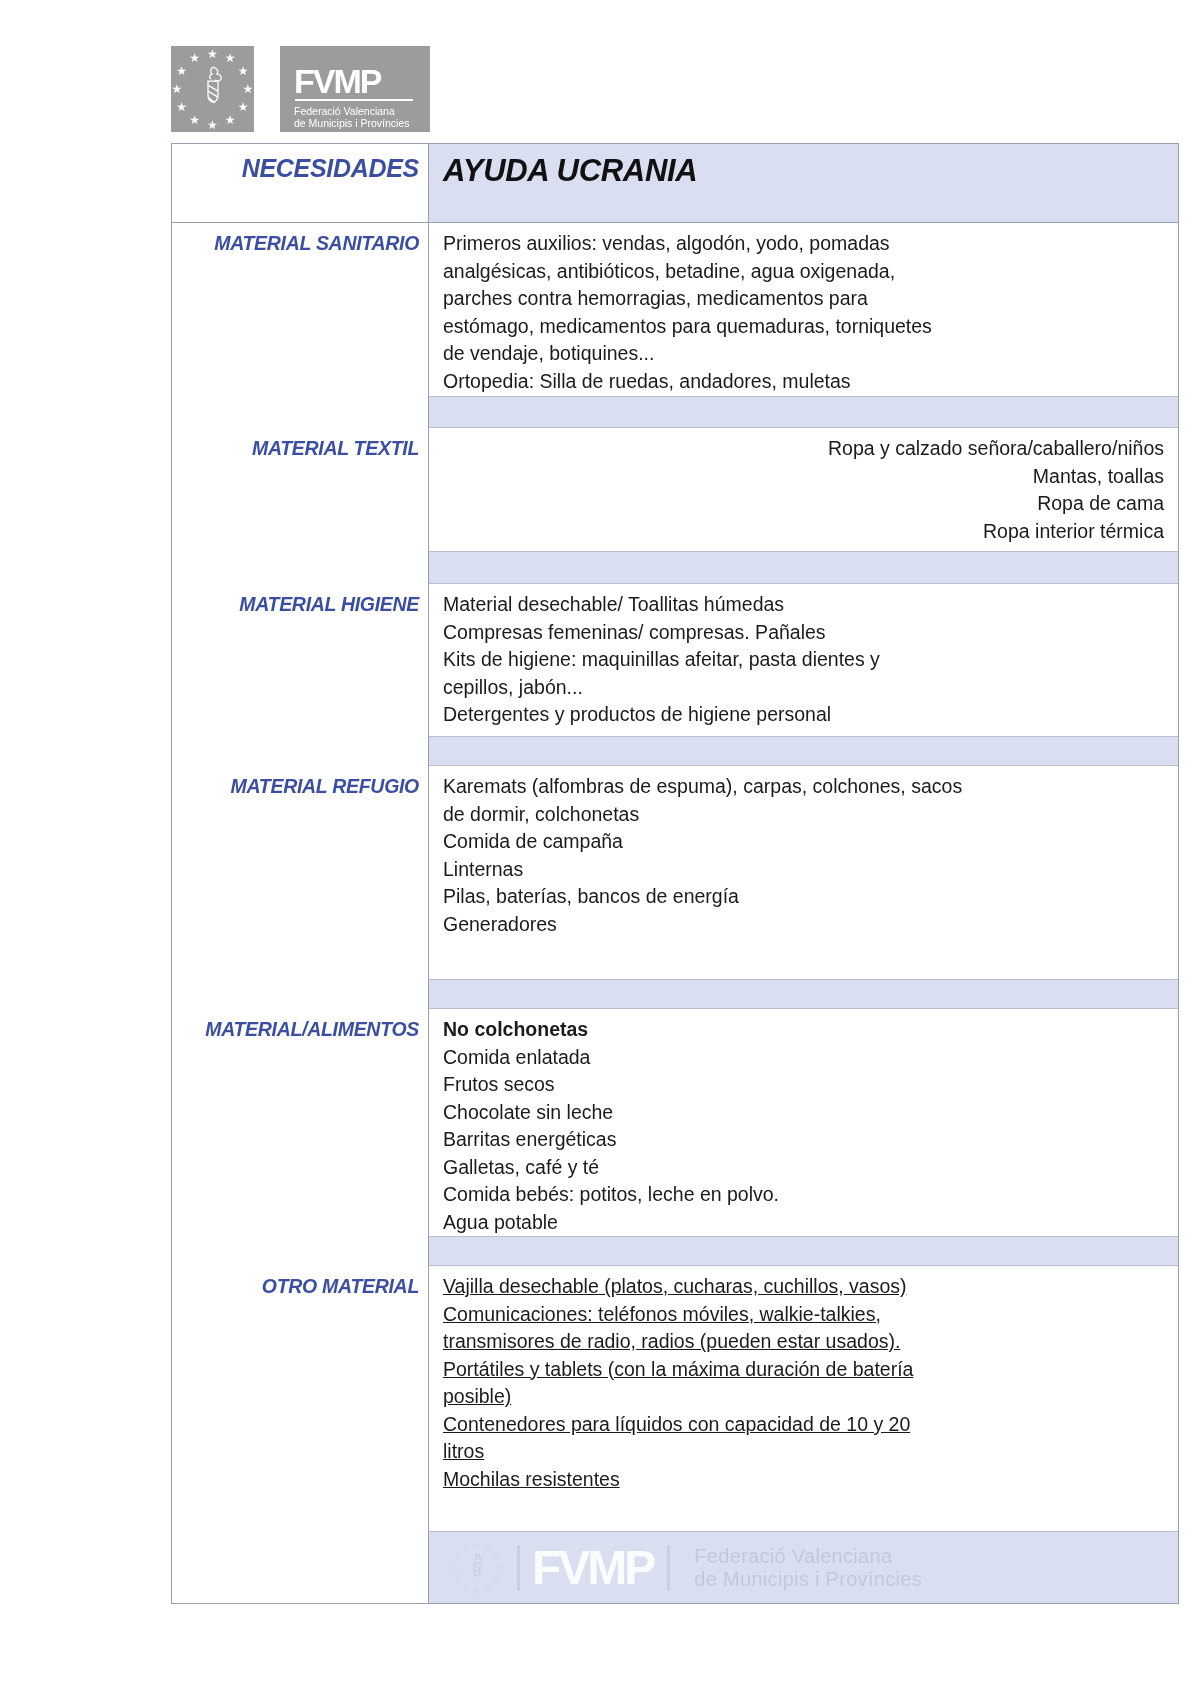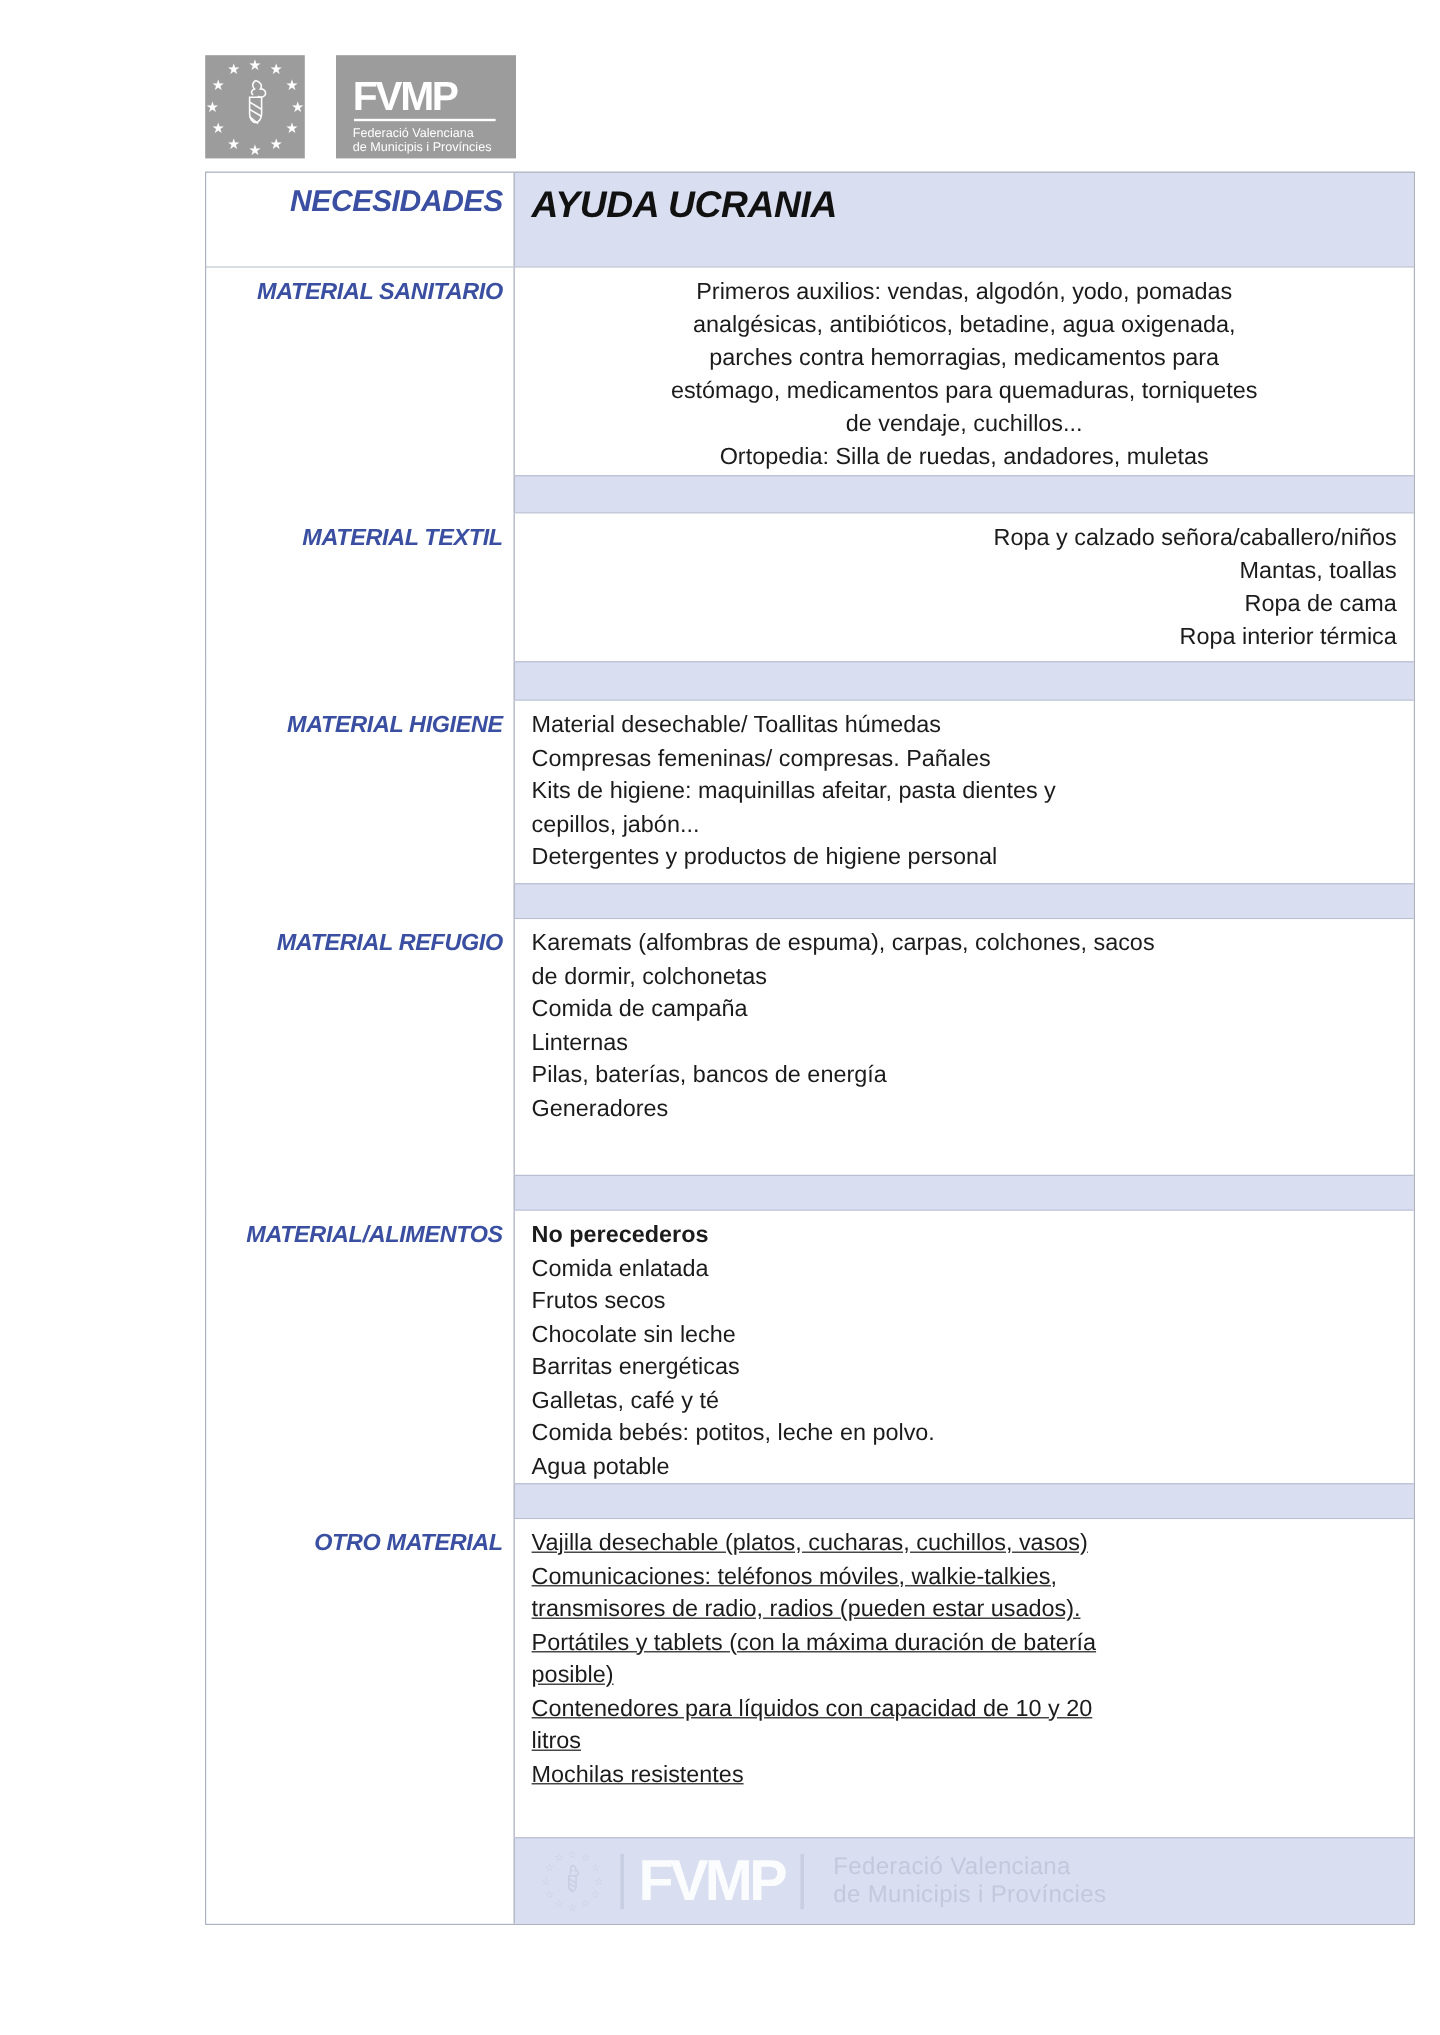--- a/index.html
+++ b/index.html
@@ -105,26 +105,26 @@
       <div class="cell-right">
         <span class="h-right-text">AYUDA UCRANIA</span>
       </div>
     </div>
 
     <div id="rows-container">
   <div class="t-row section-row">
     <div class="cell-left">
       <span class="row-label">MATERIAL SANITARIO</span>
     </div>
-    <div class="cell-right" style="min-height: 173px; text-align: center;">
+    <div class="cell-right" style="min-height: 173px;">
             <div class="line">Primeros auxilios: vendas, algodón, yodo, pomadas</div>
             <div class="line">analgésicas, antibióticos, betadine, agua oxigenada,</div>
             <div class="line">parches contra hemorragias, medicamentos para</div>
             <div class="line">estómago, medicamentos para quemaduras, torniquetes</div>
-            <div class="line">de vendaje, cuchillos...</div>
+            <div class="line">de vendaje, botiquines...</div>
             <div class="line">Ortopedia: Silla de ruedas, andadores, muletas</div>
           </div>
   </div>
 
   <div class="t-row sep-row">
     <div class="cell-left"></div>
     <div class="cell-right" style="height: 32px;"></div>
   </div>
 
   <div class="t-row section-row">
@@ -179,21 +179,21 @@
   <div class="t-row sep-row">
     <div class="cell-left"></div>
     <div class="cell-right" style="height: 30px;"></div>
   </div>
 
   <div class="t-row section-row">
     <div class="cell-left">
       <span class="row-label">MATERIAL/ALIMENTOS</span>
     </div>
     <div class="cell-right" style="min-height: 227px;">
-            <div class="line bold">No perecederos</div>
+            <div class="line bold">No colchonetas</div>
             <div class="line">Comida enlatada</div>
             <div class="line">Frutos secos</div>
             <div class="line">Chocolate sin leche</div>
             <div class="line">Barritas energéticas</div>
             <div class="line">Galletas, café y té</div>
             <div class="line">Comida bebés: potitos, leche en polvo.</div>
             <div class="line">Agua potable</div>
           </div>
   </div>
 

